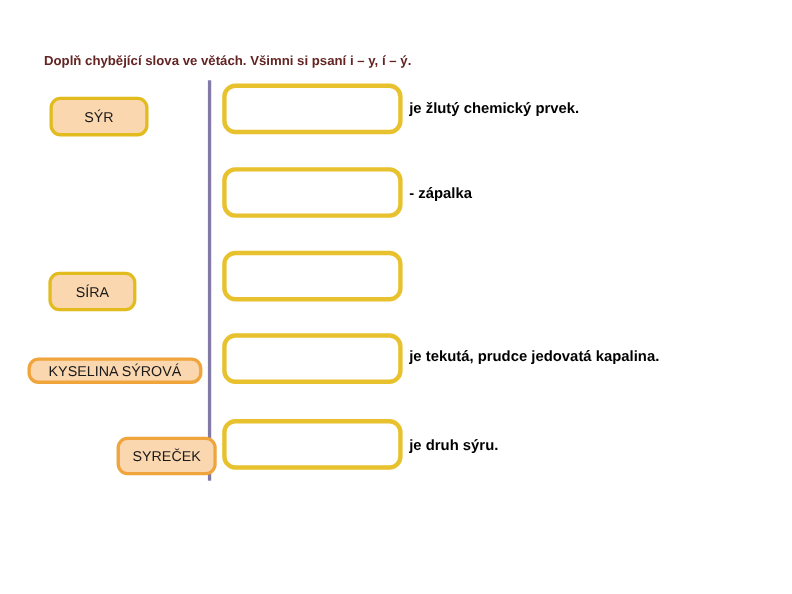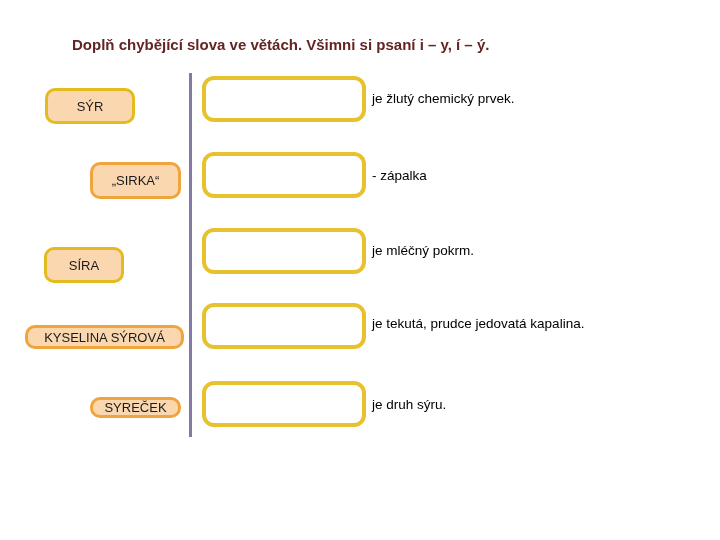--- a/index.html
+++ b/index.html
@@ -8,26 +8,25 @@
     position: relative;
     width: 720px;
     height: 540px;
     background: #ffffff;
     font-family: "Liberation Sans", sans-serif;
     overflow: hidden;
   }
   .title {
     position: absolute;
     left: 40px;
-    top: 36px;
-    font-size: 15px;
+    top: 48px;
+    font-size: 12px;
     font-weight: 700;
     color: #632423;
     white-space: nowrap;
-    margin-left: 32px;
   }
   .divider {
     position: absolute;
     left: 189px;
     top: 73px;
     width: 3px;
     height: 364px;
     background: #8279A6;
   }
   .word-card {
@@ -40,21 +39,21 @@
     justify-content: center;
     font-size: 13px;
     color: #1a1a1a;
     cursor: pointer;
   }
   .word-card.orange { border-color: #F0A43C; }
   .card-1 { left: 45px;  top: 88px;  width: 90px;  height: 36px; }
   .card-2 { left: 90px;  top: 162px; width: 91px;  height: 37px; }
   .card-3 { left: 44px;  top: 247px; width: 80px;  height: 36px; }
   .card-4 { left: 25px;  top: 325px; width: 159px; height: 24px; }
-  .card-5 { left: 90px;  top: 397px; width: 91px;  height: 21px; }
+  .card-5 { left: 106px;  top: 397px; width: 91px;  height: 35px; }
   .answer-blank {
     position: absolute;
     left: 202px;
     width: 164px;
     height: 46px;
     background: #ffffff;
     border: 4px solid #E8C22E;
     border-radius: 12px;
     cursor: pointer;
     font-size: 13px;
@@ -64,21 +63,21 @@
   }
   .blank-1 { top: 76px; }
   .blank-2 { top: 152px; }
   .blank-3 { top: 228px; }
   .blank-4 { top: 303px; }
   .blank-5 { top: 381px; }
   .sentence {
     position: absolute;
     left: 372px;
     font-size: 13.5px;
-    font-weight: 400;
+    font-weight: 700;
     color: #000000;
     line-height: 20px;
     white-space: nowrap;
   }
   .sent-1 { top: 89px; }
   .sent-2 { top: 166px; }
   .sent-3 { top: 241px; }
   .sent-4 { top: 314px; text-align: right; }
   .sent-5 { top: 395px; }
 </style>
@@ -90,31 +89,27 @@
   <div class="title">Doplň chybějící slova ve větách. Všimni si psaní i – y, í – ý.</div>
 
   <div class="divider"></div>
 
   <div class="word-card card-1">
     <span>SÝR</span>
   </div>
   <div class="answer-blank blank-1"></div>
   <div class="sentence sent-1">je žlutý chemický prvek.</div>
 
-  <div class="word-card card-2 orange">
-    <span>„SIRKA“</span>
-  </div>
   <div class="answer-blank blank-2"></div>
   <div class="sentence sent-2">- zápalka</div>
 
   <div class="word-card card-3">
     <span>SÍRA</span>
   </div>
   <div class="answer-blank blank-3"></div>
-  <div class="sentence sent-3">je mléčný pokrm.</div>
 
   <div class="word-card card-4 orange">
     <span>KYSELINA SÝROVÁ</span>
   </div>
   <div class="answer-blank blank-4"></div>
   <div class="sentence sent-4">je tekutá, prudce jedovatá kapalina.</div>
 
   <div class="word-card card-5 orange">
     <span>SYREČEK</span>
   </div>

